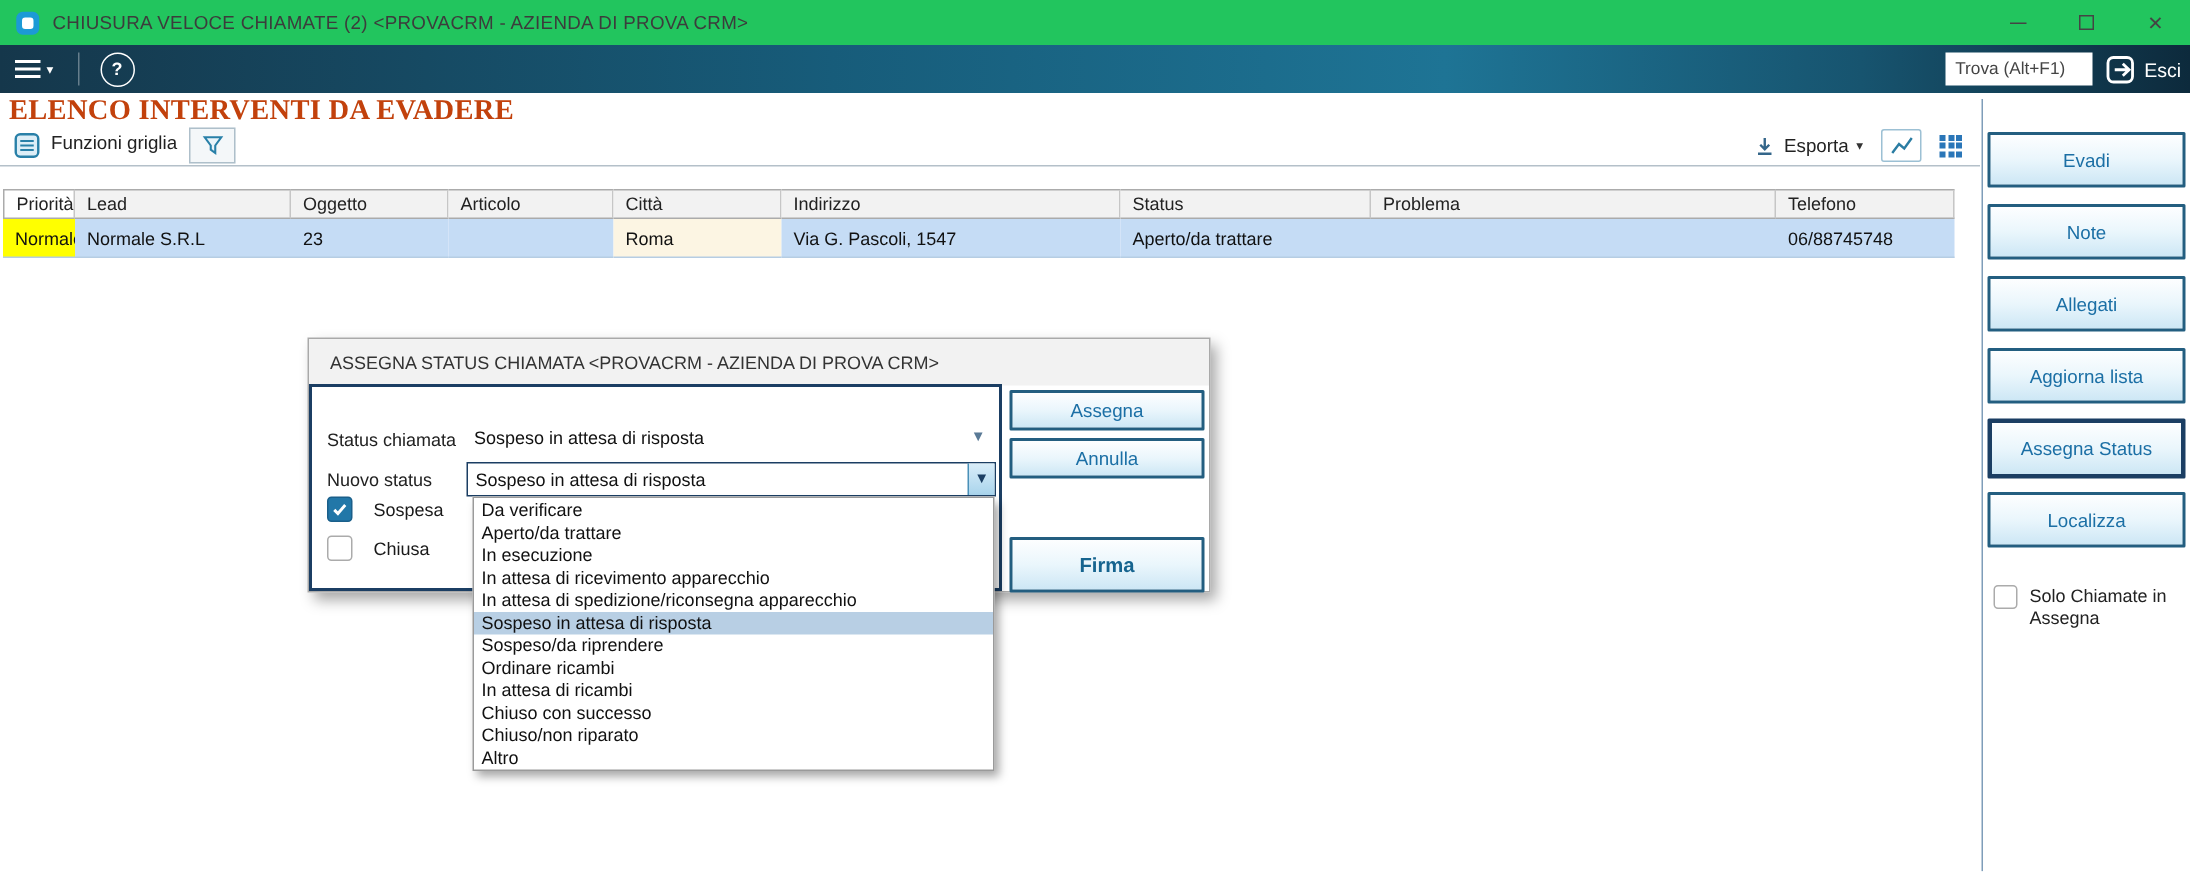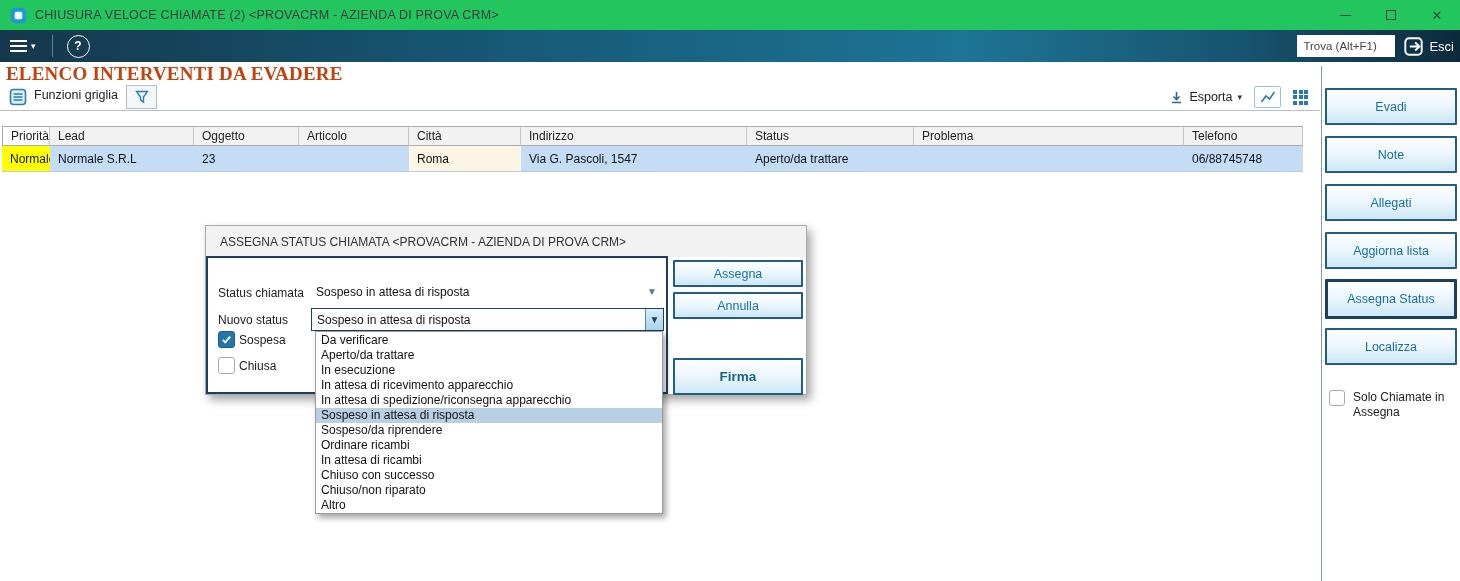--- a/index.html
+++ b/index.html
@@ -99,21 +99,21 @@
   .fld-label { position:absolute; font-size:12px; color:#222; }
   .dd-flat { position:absolute; left:102px; top:23px; width:353px; height:21px;
     display:flex; align-items:center; padding:0 6px; font-size:12px; color:#111; }
   .dd-flat .dd-arrow { margin-left:auto; color:#5a7a96; font-size:10px; }
   .combo { position:absolute; left:103px; top:50px; width:353px; height:23px;
     border:1.5px solid #1b3e63; background:#fff; display:flex; align-items:center; }
   .combo-text { flex:1; padding-left:5px; font-size:12px; color:#111; white-space:nowrap; overflow:hidden; }
   .combo-btn { width:18px; height:100%; border-left:1px solid #4a90b8;
     background:linear-gradient(180deg,#d9edf9 0%,#a9d4ec 100%);
     display:flex; align-items:center; justify-content:center; color:#1b3e63; font-size:10px; }
-  .dlg-check-row { position:absolute; display:flex; align-items:center; gap:4px; }
+  .dlg-check-row { position:absolute; display:flex; align-items:center; gap:14px; }
   .dlg-btn { position:absolute; left:467px; width:130px; }
   .btn-firma { font-weight:bold; font-size:13.5px; color:#16648f; }
   
   .options-list {
     position:absolute; left:315px; top:331px; width:348px; background:#fff;
     border:1px solid #9a9a9a; box-shadow:3px 4px 6px rgba(0,0,0,.35); z-index:10; padding-top:1px;
   }
   .opt { height:15px; line-height:15px; padding-left:5px; font-size:12px; color:#111; white-space:nowrap; }
   .opt.selected { background:#b8cfe4; }
   svg { display:block; }

